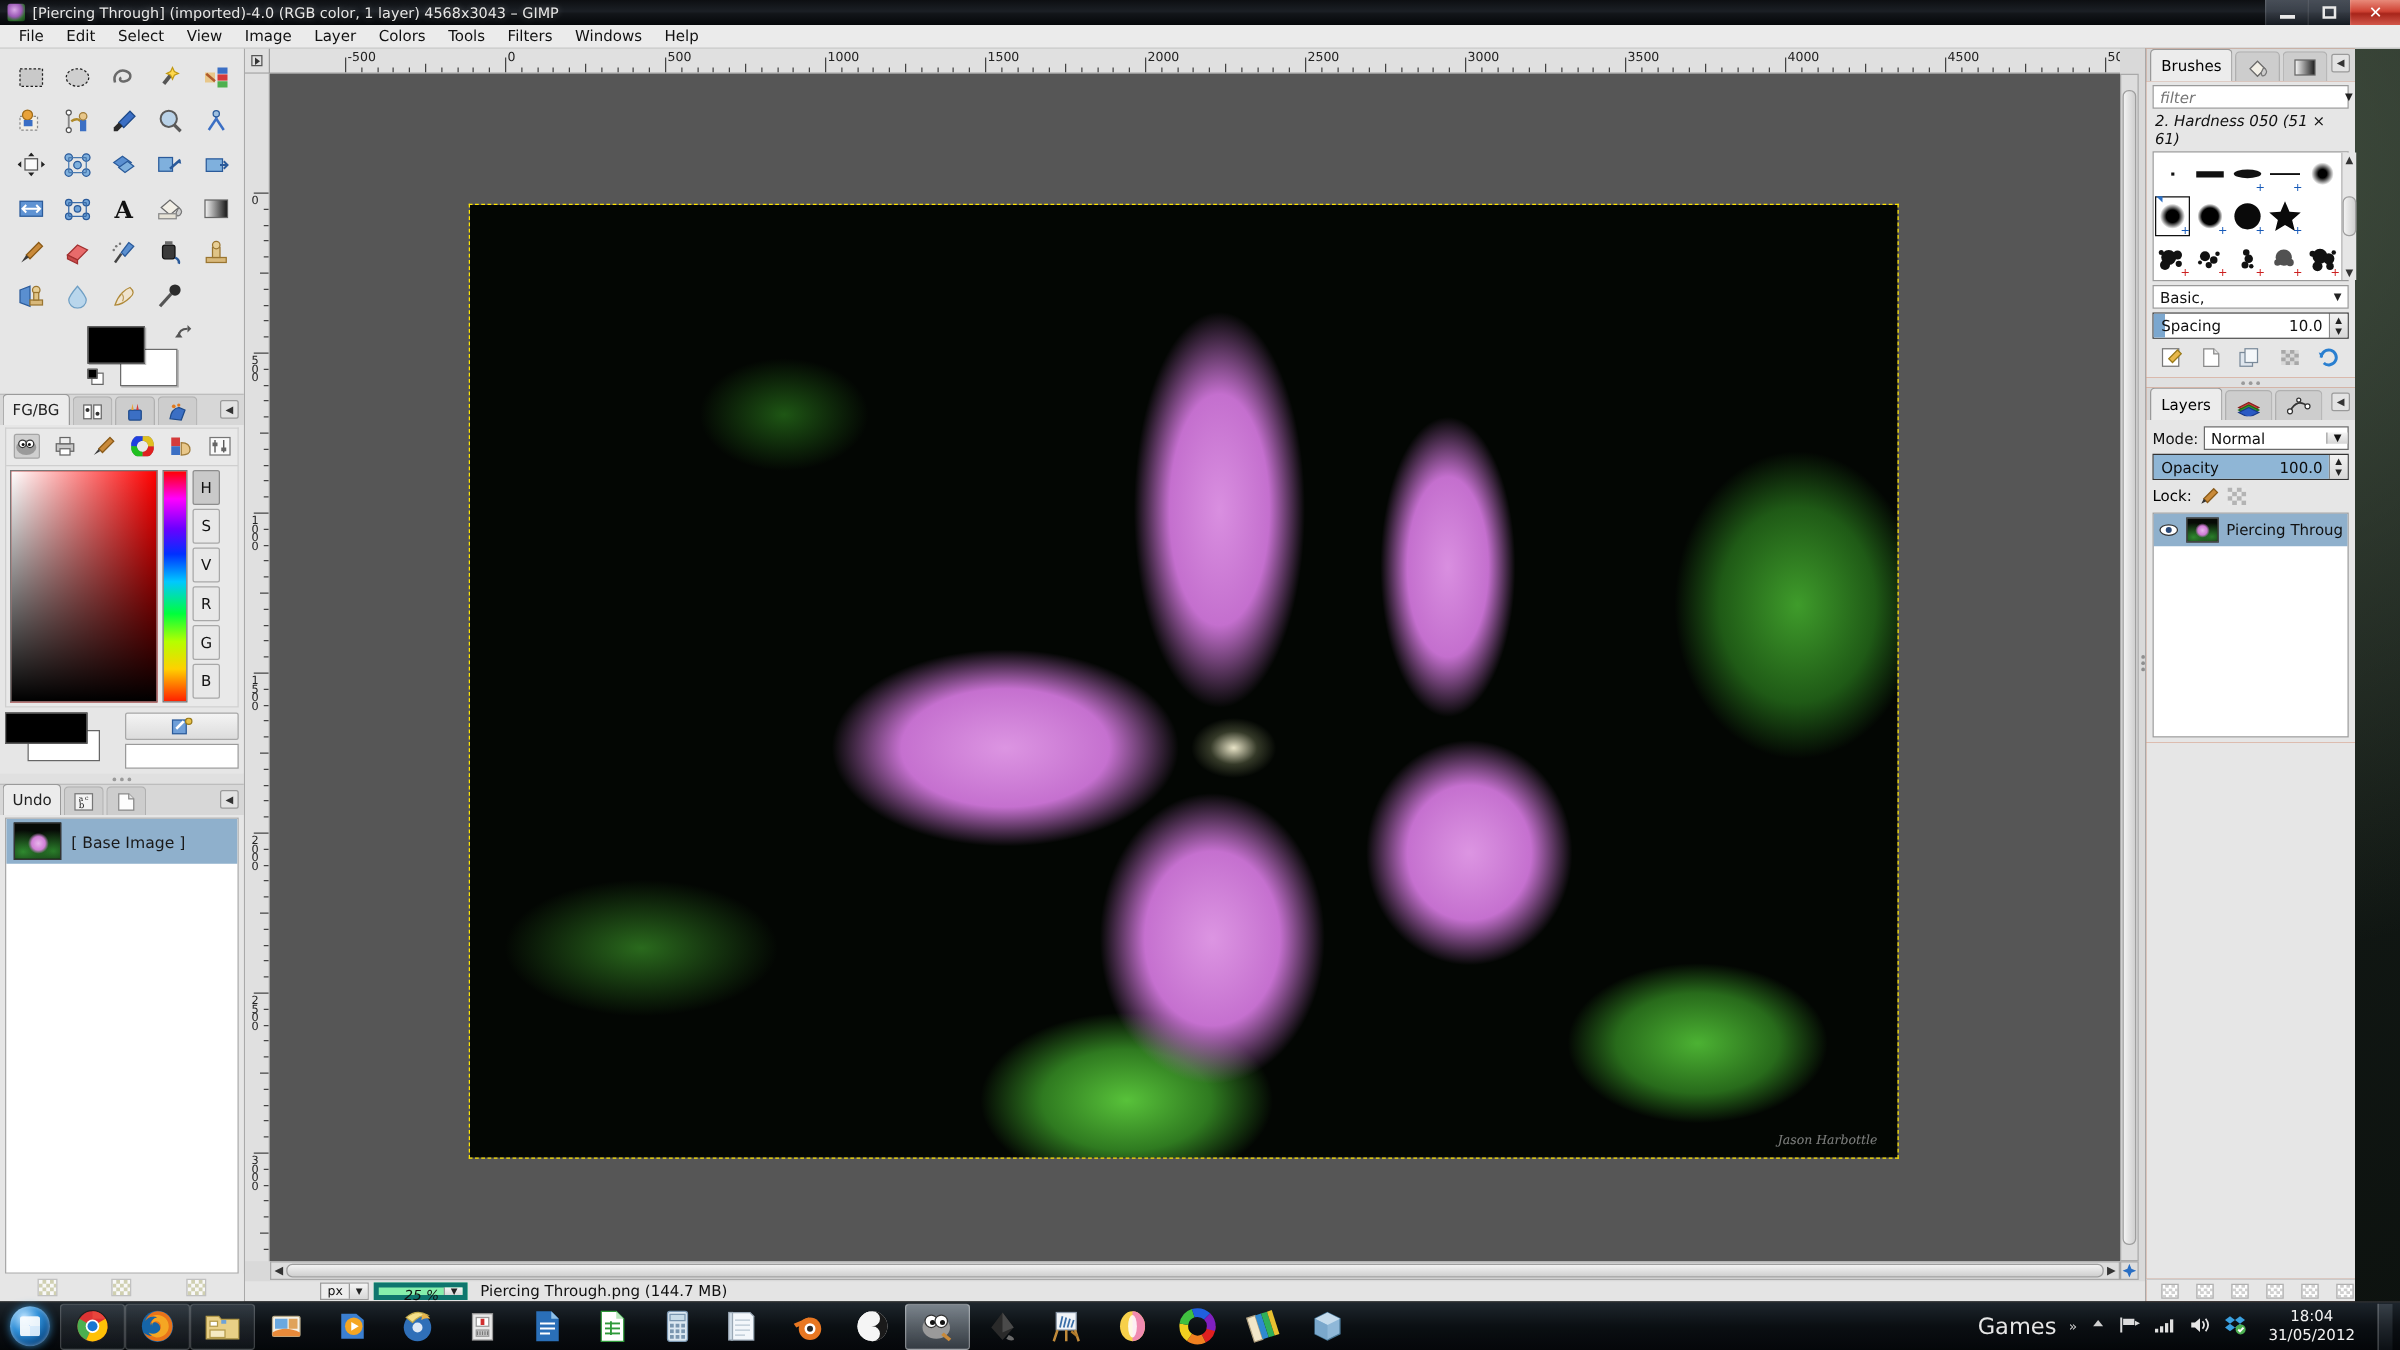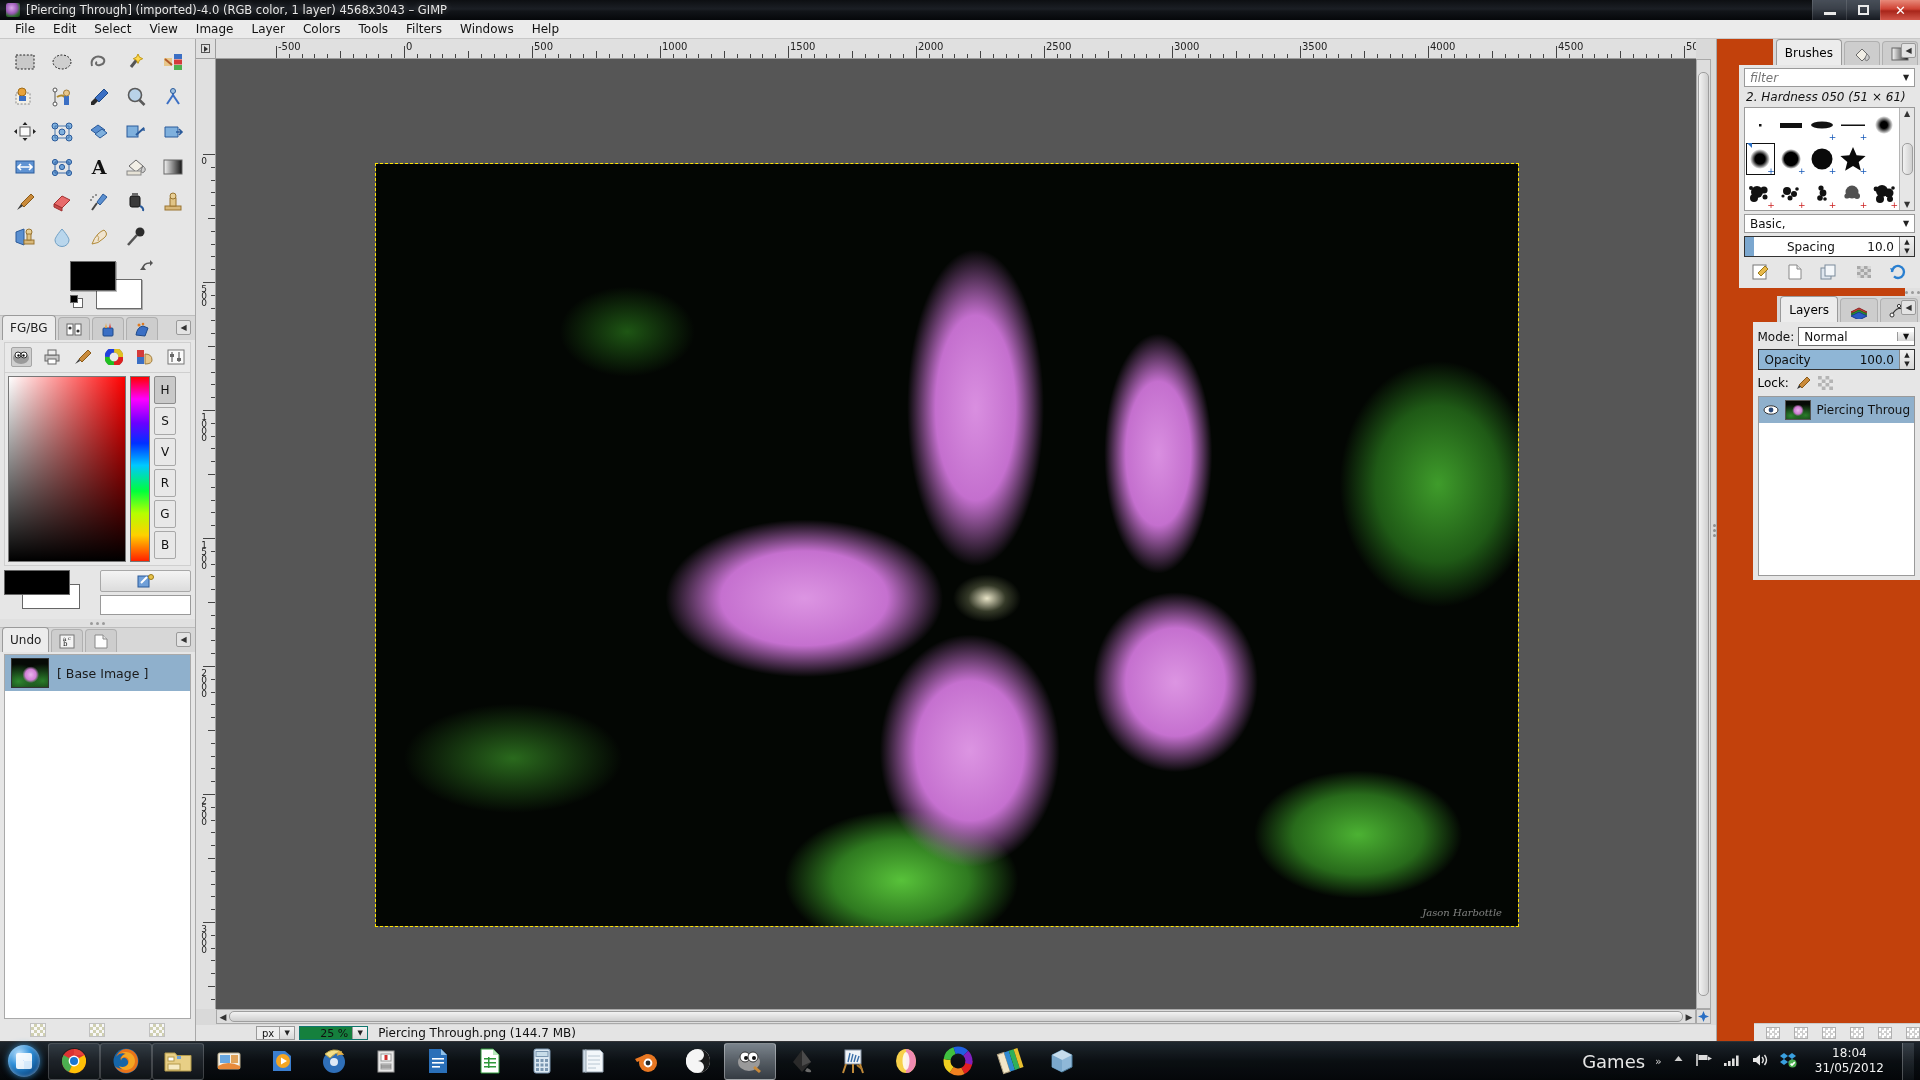--- a/index.html
+++ b/index.html
@@ -216,29 +216,29 @@
   .sb-v .thumbpos { position:absolute; top:12px; left:1px; right:1px; bottom:12px; background:linear-gradient(to right,#f3f3f3,#cfcfcf); border:1px solid #9e9e9e; border-radius:5px; }
   .nav-btn { position:absolute; left:1500px; top:970px; width:15px; height:15px; background:#ddd; border:1px solid #a9a9a9; display:flex;align-items:center;justify-content:center; }
 
   .statusbar {
     position:absolute; left:0; top:986px; width:1520px; height:16px;
     background:#e4e4e4; display:flex; align-items:center; gap:4px; padding-left:60px;
   }
   .unit-combo { display:flex; height:14px; border:1px solid #9a9a9a; background:#eee; }
   .unit-combo .lbl { padding:0 5px; font-size:10px; line-height:14px; color:#111; }
   .unit-combo .arw { width:15px; border-left:1px solid #9a9a9a; background:linear-gradient(to bottom,#f5f5f5,#d8d8d8); display:flex;align-items:center;justify-content:center;font-size:7px;color:#222;}
-  .zoom-combo { display:flex; height:14px; border:1px solid #0f766e; background:#15803d; }
+  .zoom-combo { display:flex; height:14px; border:4px solid #0f766e; background:#86efac;font-style:italic; }
   .zoom-combo .val { width:52px; text-align:right; padding-right:4px; font-size:11px; line-height:14px; color:#111;}
   .zoom-combo .arw { width:15px; border-left:1px solid #9a9a9a; background:linear-gradient(to bottom,#f5f5f5,#d8d8d8); display:flex;align-items:center;justify-content:center;font-size:7px;color:#222;}
   .status-text { font-size:12px; color:#111; margin-left:6px; }
 
   
   .right-dock {
-    position:absolute; left:1716px; top:39px; width:204px; height:1002px;
-    background:#c2410c; border-left:1px solid #a9a9a9; display:flex; flex-direction:column;align-items:flex-end;
+    position:absolute; left:1716px; top:39px; width:168px; height:1002px;
+    background:#c2410c; border-left:1px solid #a9a9a9; display:flex; flex-direction:column;
   }
   .r-tabs { display:flex; align-items:flex-end; height:26px; background:#d7d7d7; padding-left:3px; position:relative; }
   .r-tab { height:24px; padding:0 8px; display:flex; align-items:center; justify-content:center;
            background:#cdcdcd; border:1px solid #b0b0b0; border-bottom:none; border-radius:4px 4px 0 0; margin-right:2px; font-size:12px;}
   .r-tab.active { background:#ececec; border-color:#9a9a9a; height:26px; }
   .r-body { padding:3px 5px 4px 5px; background:#e6e6e6; }
   .filterbox { display:flex; height:19px; border:1px solid #9a9a9a; background:#fff; align-items:center; }
   .filterbox input { flex:1; border:none; outline:none; font-family:inherit; font-size:12px; font-style:italic; color:#8a8a8a; padding-left:5px; background:transparent; }
   .filterbox .arw { width:16px; text-align:center; font-size:8px; color:#222; }
   .brush-name { font-size:12px; font-style:italic; color:#111; padding:3px 1px 3px 2px; }
@@ -249,21 +249,21 @@
   .bcell .plus { position:absolute; right:1px; bottom:0; color:#1659b8; font-size:9px; line-height:9px; }
   .bcell .plus.red { color:#cc2020; }
   .bcell .tri { position:absolute; left:2px; top:1px; width:0;height:0;border-left:5px solid transparent;border-top:5px solid #2a6fc4; }
   .b-scroll { width:15px; background:#e6e6e6; border-left:1px solid #b5b5b5; display:flex; flex-direction:column; align-items:center; justify-content:space-between; padding:1px 0; }
   .b-scroll .ar { font-size:8px; color:#333; }
   .b-scroll .thumb { width:11px; height:32px; background:linear-gradient(to right,#f2f2f2,#cfcfcf); border:1px solid #9e9e9e; border-radius:5px; }
   .basic-combo { display:flex; height:19px; border:1px solid #9a9a9a; background:#fff; align-items:center; margin-top:3px; }
   .basic-combo .lbl { flex:1; padding-left:5px; font-size:12px; color:#111; }
   .basic-combo .arw { width:16px; text-align:center; font-size:8px; color:#222; }
   .spin-row { display:flex; height:21px; margin-top:3px; border:1px solid #333; }
-  .spin-main { flex:1; position:relative; background:#fff; display:flex; align-items:center;padding-left:36px; }
+  .spin-main { flex:1; position:relative; background:#fff; display:flex; align-items:center; }
   .spin-main .fillbar { position:absolute; left:0; top:0; bottom:0; width:9px; background:#7ba7cf; }
   .spin-main .nm { padding-left:6px; font-size:12px; color:#111; z-index:1; }
   .spin-main .vl { margin-left:auto; padding-right:5px; font-size:12px; color:#111; z-index:1; }
   .spin-arrows { width:15px; background:linear-gradient(to bottom,#f2f2f2,#d8d8d8); border-left:1px solid #888; display:flex;flex-direction:column; }
   .spin-arrows span { flex:1; display:flex;align-items:center;justify-content:center; font-size:7px; color:#222; }
   .brush-toolrow { display:flex; justify-content:space-around; align-items:center; height:24px; margin-top:3px; }
   .bt { width:20px; height:18px; display:flex; align-items:center; justify-content:center; }
 
   .lay-row { display:flex; align-items:center; height:19px; margin-top:2px; gap:4px; }
   .lay-row .lbl { font-size:12px; color:#111; }

